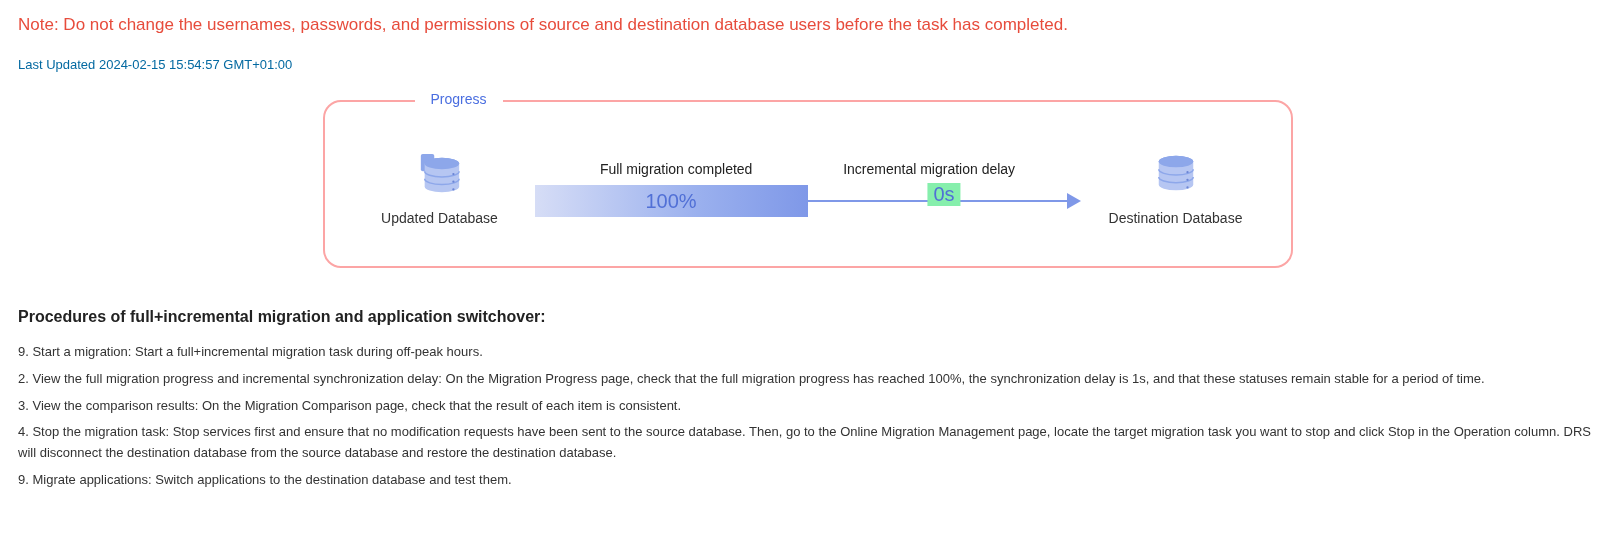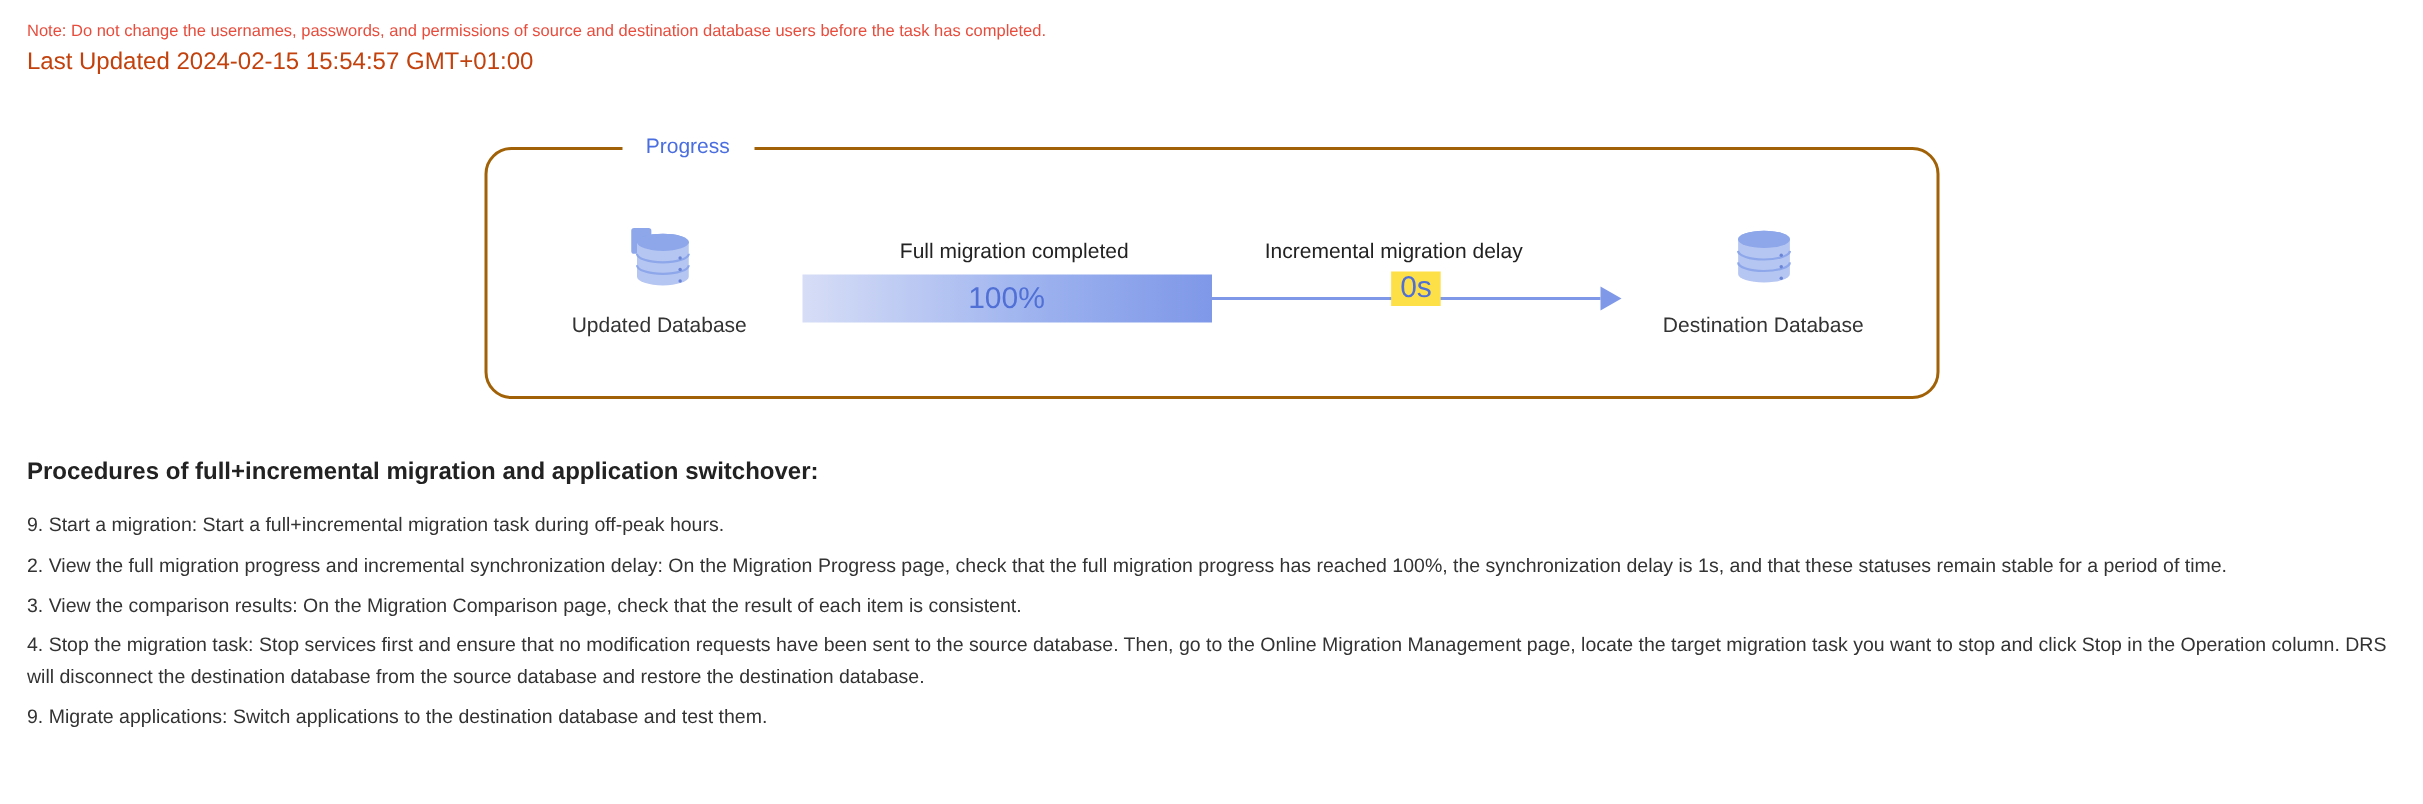--- a/index.html
+++ b/index.html
@@ -6,32 +6,32 @@
   body {
     font-family: -apple-system, BlinkMacSystemFont, "Segoe UI", Arial, sans-serif;
     font-size: 13px;
     color: #333;
     background: #fff;
     width: 1615px;
     padding: 15px 18px;
   }
   .note {
     color: #e74c3c;
-    font-size: 11px;
-    margin-bottom: 6px;
+    font-size: 17px;
+    margin-bottom: 22px;
   }
   .updated {
-    color: #c2410c;
-    font-size: 16px;
-    margin-bottom: 47px;
+    color: #0369a1;
+    font-size: 13px;
+    margin-bottom: 28px;
   }
   .progress-panel {
     width: 970px;
     margin: 0 auto 40px auto;
-    border: 2px solid #a16207;
+    border: 2px solid #fca5a5;
     border-radius: 18px;
     position: relative;
     padding: 50px 40px 40px 40px;
     background: #fff;
   }
   .panel-legend {
     position: absolute;
     top: -11px;
     left: 90px;
     background: #fff;
@@ -116,21 +116,21 @@
     border-left: 14px solid #7f98e8;
   }
   .delay-val {
     position: absolute;
     left: 50%;
     top: -2px;
     transform: translateX(-50%);
     color: #5170d6;
     font-size: 20px;
     font-weight: 500;
-    background: #fde047;
+    background: #86efac;
     padding: 0 6px;
     text-align: center;
   }
   .procedures h2 {
     font-size: 16px;
     font-weight: bold;
     color: #222;
     margin-bottom: 16px;
   }
   .procedures ol {

